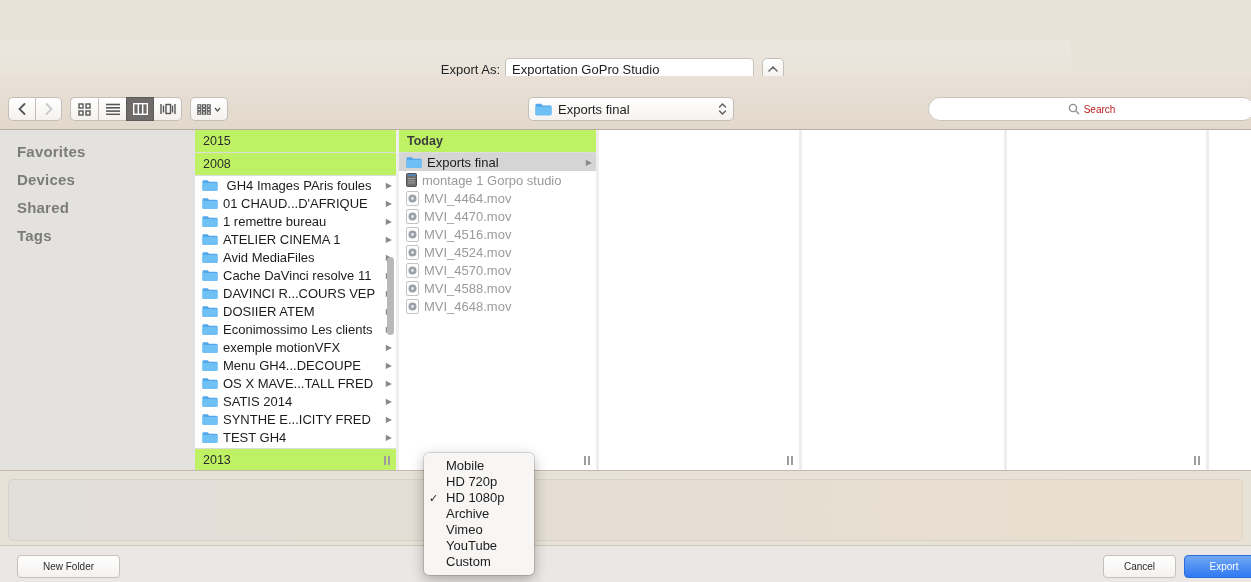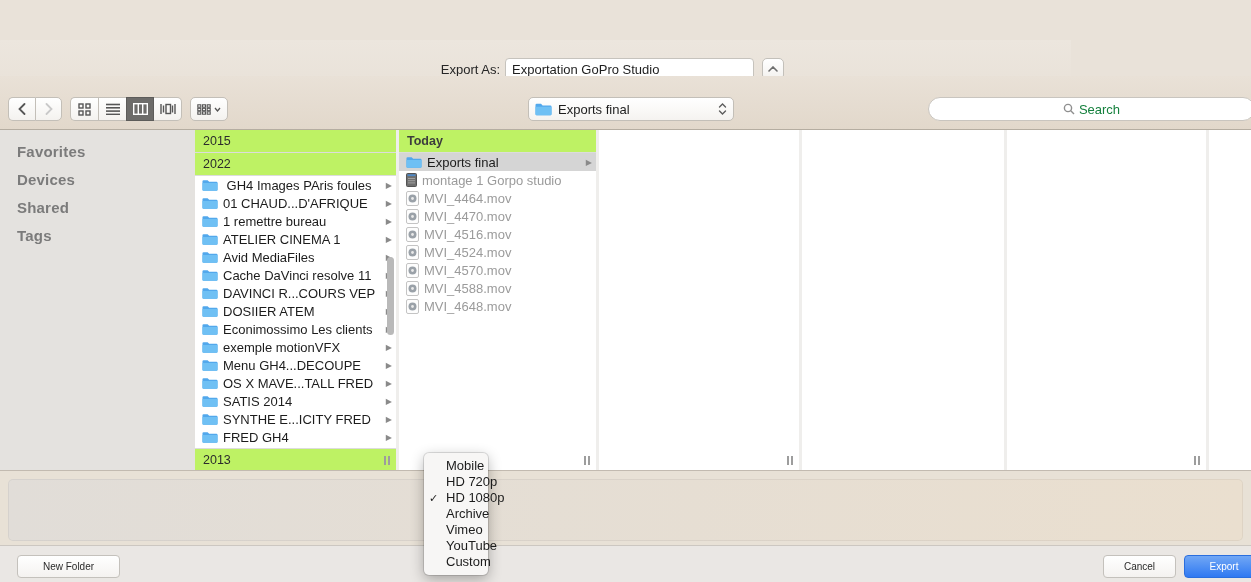--- a/index.html
+++ b/index.html
@@ -31,21 +31,21 @@
   .seg3 { left:126px; background:#6d6c6a; border-color:#5d5c5a; }
   .seg4 { left:154px; border-radius:0 5px 5px 0; border-left:none; }
   .action-btn { left:190px; width:38px; border-radius:5px; gap:3px; }
   .location-popup { position:absolute; left:528px; top:21px; width:206px; height:24px;
     background:linear-gradient(#ffffff,#f5f3f0); border:1px solid #c3bfb8; border-radius:5px;
     display:flex; align-items:center; padding:0 6px; gap:6px; }
   .location-popup .loc-label { font-size:13px; color:#1d1d1d; flex:1; }
   .search-field { position:absolute; left:928px; top:21px; right:-4px; height:24px;
     background:#fff; border:1px solid #c9c5bf; border-radius:12px;
     display:flex; align-items:center; justify-content:center; gap:4px; }
-  .search-field .ph { font-size:13px; color:#15803d; }
+  .search-field .ph { font-size:10px; color:#b91c1c; }
 
   
   .main { position:absolute; left:0; top:130px; width:1251px; height:340px; }
   .sidebar { position:absolute; left:0; top:0; width:195px; height:340px; background:#e4e2df; }
   .side-item { height:28px; display:flex; align-items:center; padding-left:17px;
     font-size:15px; font-weight:bold; color:#7b7b7b; letter-spacing:.2px; }
   .sidebar-pad { height:7px; }
 
   .browser { position:absolute; left:195px; top:0; right:0; height:340px; background:#efeeec; }
   .bcol { position:absolute; top:0; height:340px; background:#fff; overflow:hidden; }
@@ -81,21 +81,21 @@
     background:#eae7e4; border-top:1px solid #ccc7c1; }
   .btn { position:absolute; top:9px; height:23px; border-radius:4px; font-size:10px;
     display:flex; align-items:center; justify-content:center;
     background:linear-gradient(#ffffff,#f4f2f0); border:1px solid #c4c1bc; color:#2a2a2a; }
   .btn-new-folder { left:17px; width:103px; }
   .btn-cancel { left:1103px; width:73px; }
   .btn-export { left:1184px; width:80px; background:linear-gradient(#71a7f5,#2f79f2);
     border:1px solid #2a6ede; color:#fff; }
 
   
-  .preset-menu { position:absolute; left:424px; top:453px; width:64px; z-index:10;
+  .preset-menu { position:absolute; left:424px; top:453px; width:110px; z-index:10;
     background:#f7f6f5; border-radius:5px; padding:5px 0;
     box-shadow:0 0 0 1px rgba(0,0,0,0.12), 0 4px 14px rgba(0,0,0,0.3); }
   .menu-item { position:relative; height:16px; line-height:16px; padding-left:22px;
     font-size:13px; color:#1c1c1c; white-space:nowrap; }
   .menu-item .check { position:absolute; left:5px; top:0; font-size:11px; color:#1c1c1c; }
 
   .icon-svg { display:block; }
 </style>
 </head>
 <body>
@@ -229,21 +229,21 @@
           <div class="side-item">Devices</div>
           <div class="side-item">Shared</div>
           <div class="side-item">Tags</div>
         </div>
     </div>
 
     <div class="browser">
       <div class="bcol col1">
         <div id="col1-rows">
             <div class="group-header">2015</div>
-            <div class="group-header">2022</div>
+            <div class="group-header">2008</div>
             <div class="frow">
               <span>
                 <svg class="icon-svg" width="16" height="13" viewBox="0 0 17 13">
                   <path d="M0.5 2 Q0.5 0.8 1.7 0.8 H6 L7.6 2.5 H15.3 Q16.5 2.5 16.5 3.7 V11 Q16.5 12.2 15.3 12.2 H1.7 Q0.5 12.2 0.5 11 Z" fill="#52a8ec"></path>
                   <path d="M0.5 3.8 H16.5 V11 Q16.5 12.2 15.3 12.2 H1.7 Q0.5 12.2 0.5 11 Z" fill="#6fc0f4"></path>
                 </svg>
               </span>
               <span class="row-label"> GH4 Images PAris foules</span>
               <span class="disclosure">▶</span>
             </div>
@@ -377,21 +377,21 @@
               <span class="row-label">SYNTHE E...ICITY FRED</span>
               <span class="disclosure">▶</span>
             </div>
             <div class="frow">
               <span>
                 <svg class="icon-svg" width="16" height="13" viewBox="0 0 17 13">
                   <path d="M0.5 2 Q0.5 0.8 1.7 0.8 H6 L7.6 2.5 H15.3 Q16.5 2.5 16.5 3.7 V11 Q16.5 12.2 15.3 12.2 H1.7 Q0.5 12.2 0.5 11 Z" fill="#52a8ec"></path>
                   <path d="M0.5 3.8 H16.5 V11 Q16.5 12.2 15.3 12.2 H1.7 Q0.5 12.2 0.5 11 Z" fill="#6fc0f4"></path>
                 </svg>
               </span>
-              <span class="row-label">FRED GH4</span>
+              <span class="row-label">TEST GH4</span>
               <span class="disclosure">▶</span>
             </div>
             <div class="group-header tail">2013</div>
           </div>
         <div class="scroll-thumb"></div>
         <div class="resize-handle"></div>
       </div>
       <div class="bcol col2">
         <div class="group-header bold">Today</div>
         <div id="col2-rows">

